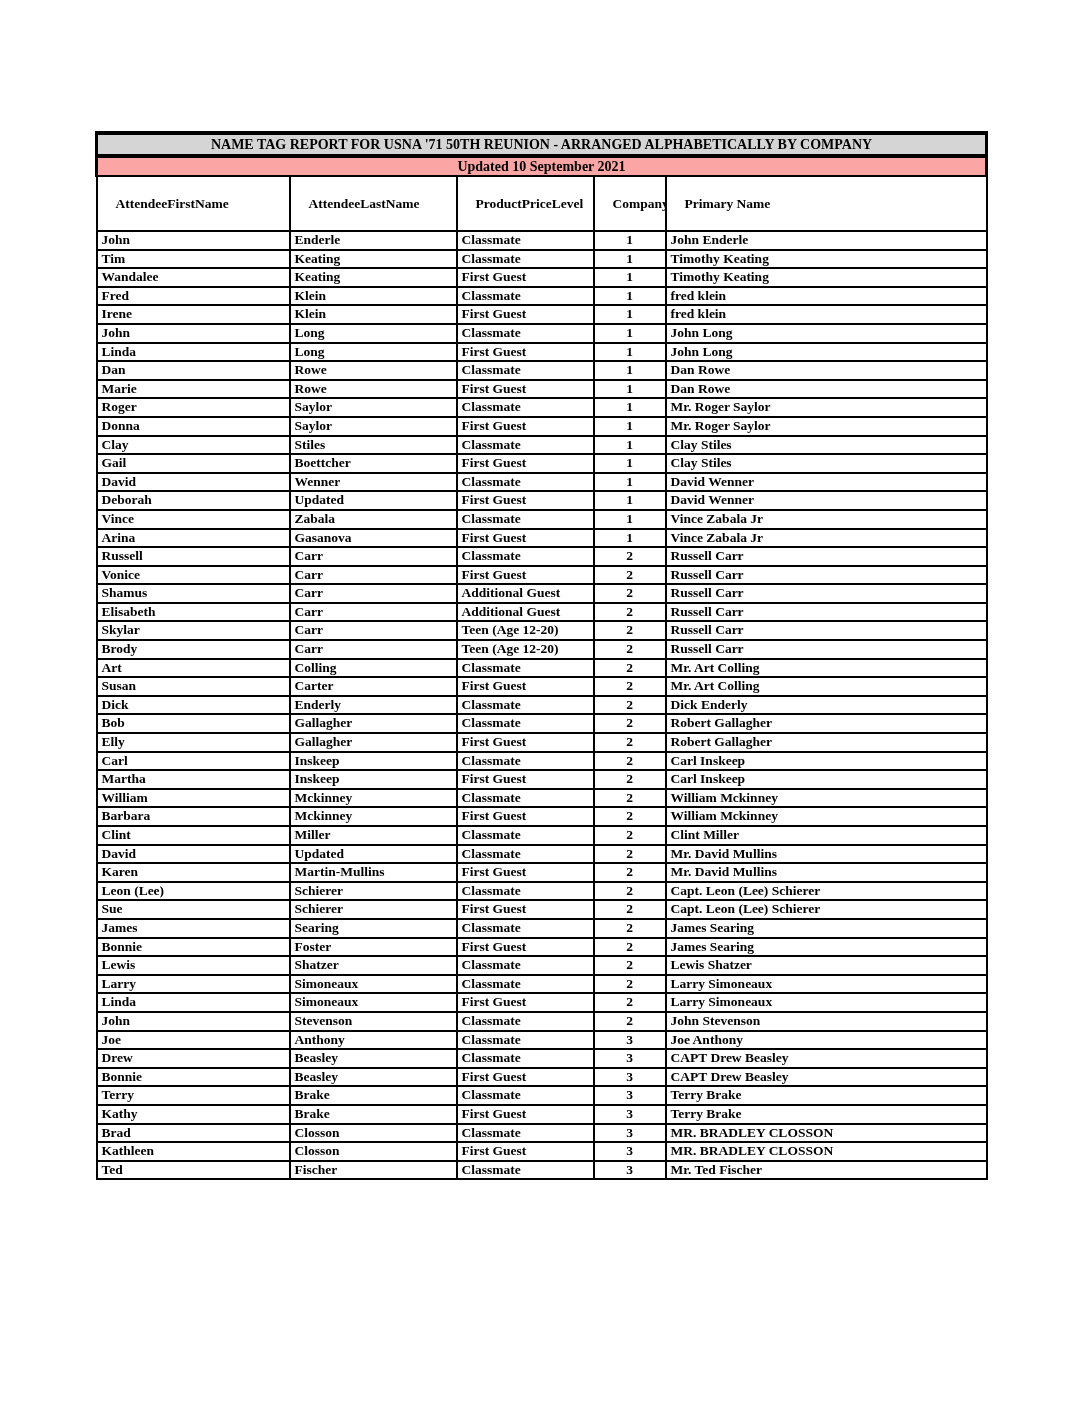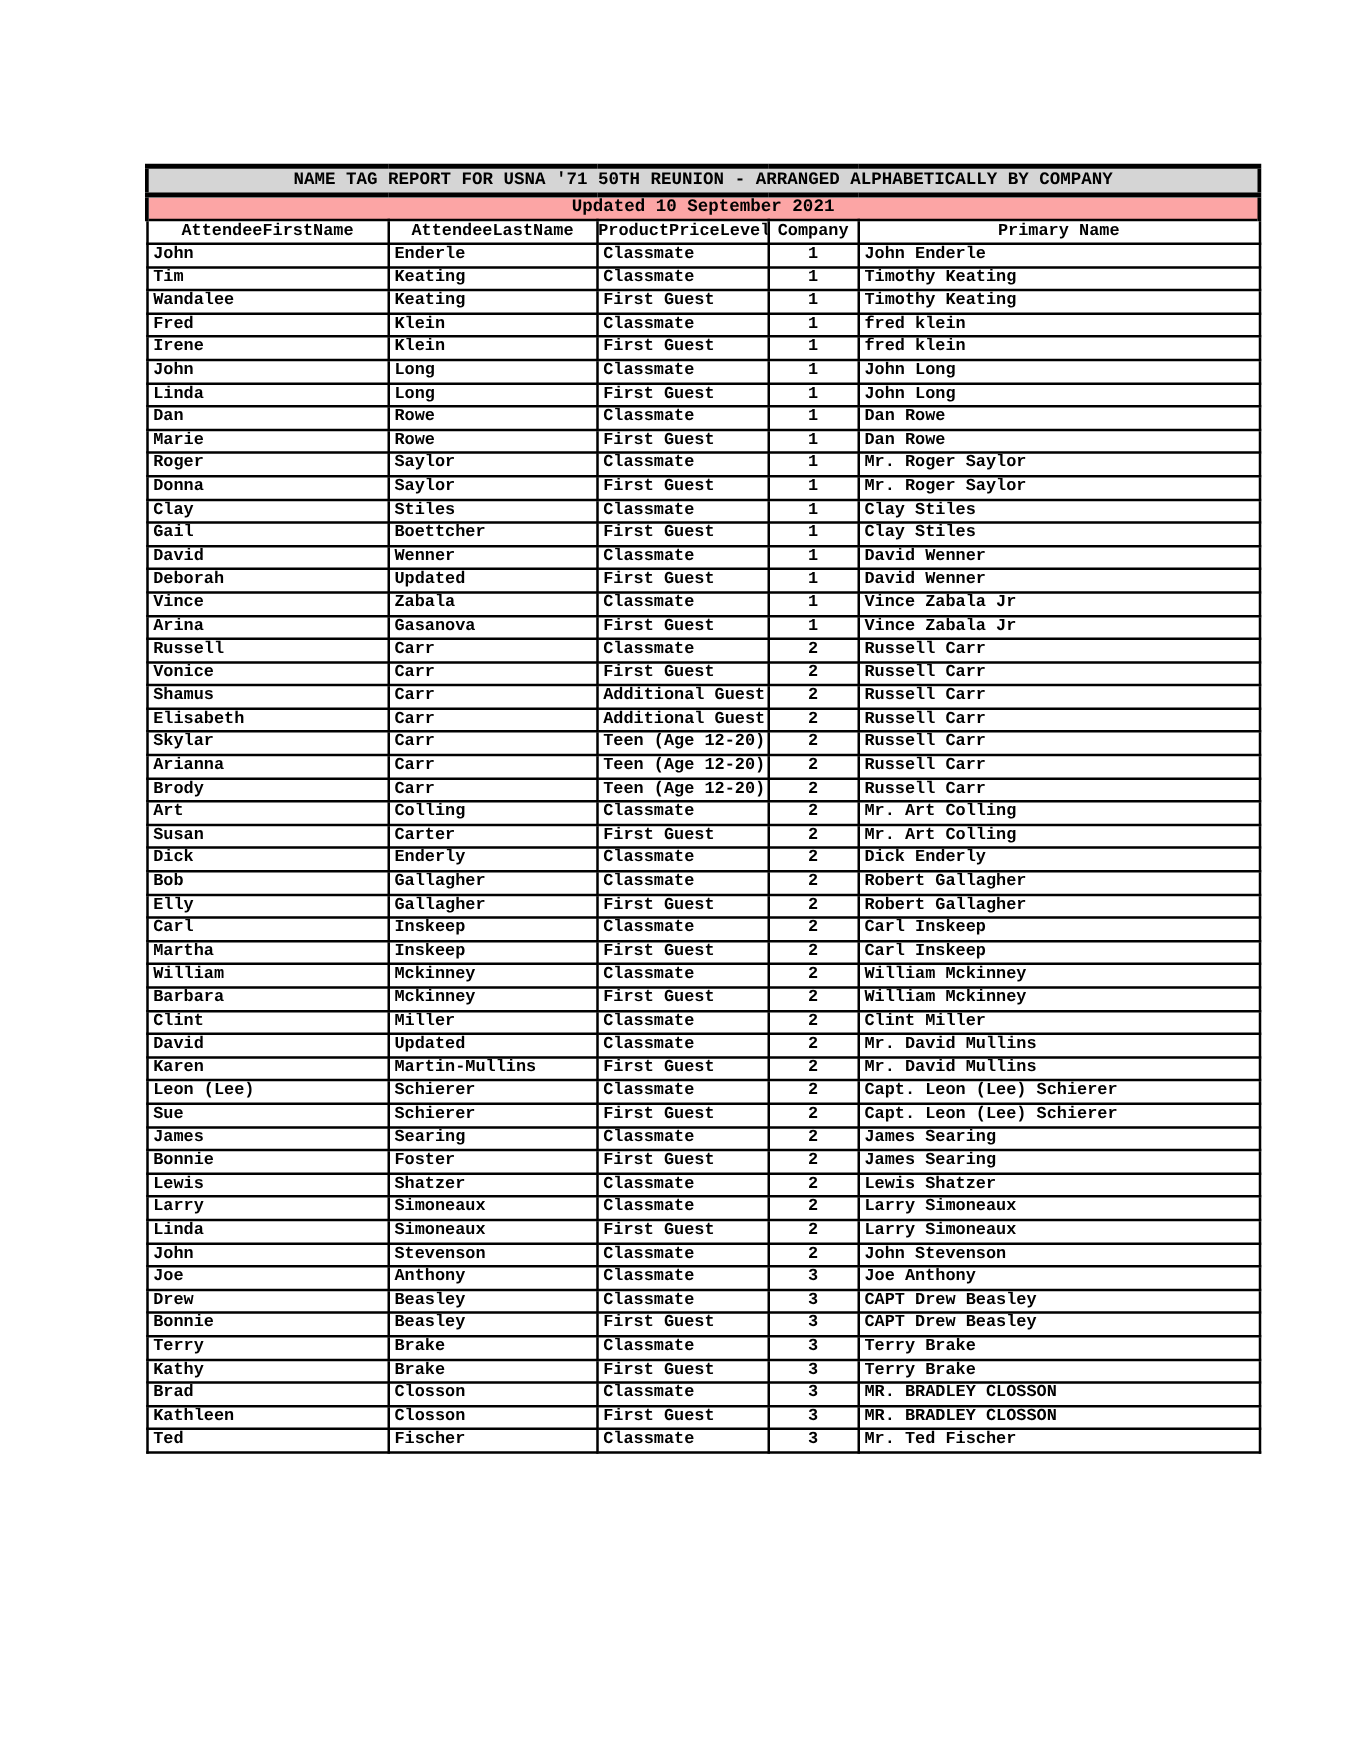--- a/index.html
+++ b/index.html
@@ -17,24 +17,23 @@
   .report {
     position: absolute;
     left: 95px;
     top: 131px;
     width: 890px;
   }
   table.nametag {
     border-collapse: collapse;
     table-layout: fixed;
     width: 890px;
-    font-family: Liberation Mono, monospace;
+    font-family: Liberation Serif, serif;
     font-weight: bold;
     color: #000;
-    margin-left: 21px;
   }
   td, th {
     overflow: hidden;
     white-space: nowrap;
   }
   .band {
     text-align: center;
     font-size: 14px;
     border-left: 3px solid #000;
     border-right: 3px solid #000;
@@ -45,25 +44,25 @@
     height: 17px;
     line-height: 17px;
   }
   .updated-cell {
     border-bottom: 2px solid #000;
     height: 15px;
     line-height: 15px;
   }
   th.colhead {
     border: 2px solid #000;
-    text-align: center;
+    text-align: left;
     font-size: 13.5px;
     height: 17px;
     line-height: 17px;
-    padding: 0;
+    padding: 18px;
   }
   td.cell {
     border: 2px solid #000;
     font-size: 13.5px;
     height: 16.6px;
     line-height: 16.6px;
     padding: 0 0 0 4px;
     text-align: left;
   }
   td.cell.center {
@@ -247,27 +246,20 @@
           <td class="cell">Russell Carr</td>
         </tr>
         <tr>
           <td class="cell">Skylar</td>
           <td class="cell">Carr</td>
           <td class="cell">Teen (Age 12-20)</td>
           <td class="cell center">2</td>
           <td class="cell">Russell Carr</td>
         </tr>
         <tr>
-          <td class="cell">Arianna</td>
-          <td class="cell">Carr</td>
-          <td class="cell">Teen (Age 12-20)</td>
-          <td class="cell center">2</td>
-          <td class="cell">Russell Carr</td>
-        </tr>
-        <tr>
           <td class="cell">Brody</td>
           <td class="cell">Carr</td>
           <td class="cell">Teen (Age 12-20)</td>
           <td class="cell center">2</td>
           <td class="cell">Russell Carr</td>
         </tr>
         <tr>
           <td class="cell">Art</td>
           <td class="cell">Colling</td>
           <td class="cell">Classmate</td>

